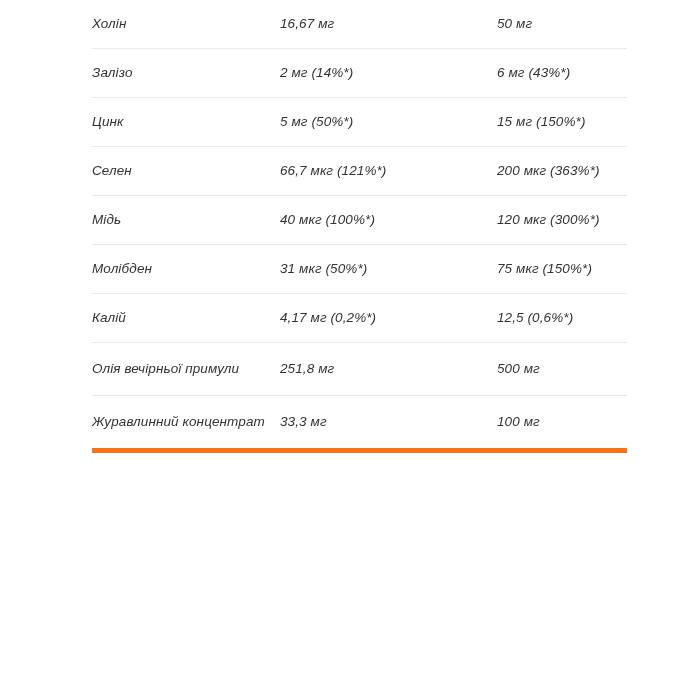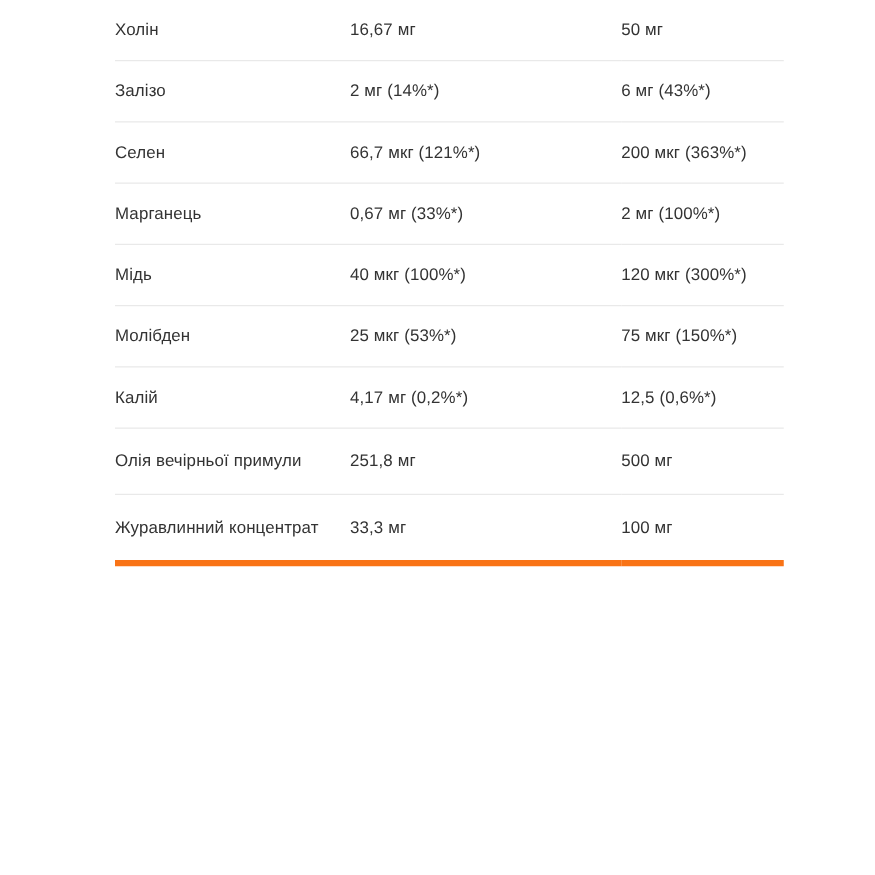--- a/index.html
+++ b/index.html
@@ -16,20 +16,21 @@
     color: #333333;
     -webkit-font-smoothing: antialiased;
   }
 
   .page {
     position: relative;
     width: 700px;
     height: 496px;
     overflow: hidden;
     background: #ffffff;
+    font-style: italic;
   }
 
   .nutrient-table {
     position: absolute;
     left: 92px;
     top: 0px;
     width: 535px;
     border-collapse: collapse;
     table-layout: fixed;
   }
@@ -103,57 +104,57 @@
           </td>
           <td class="col-dose">
             <span class="cell val">2 мг (14%*)</span>
           </td>
           <td class="col-total">
             <span class="cell val">6 мг (43%*)</span>
           </td>
         </tr>
         <tr>
           <td class="col-name name-cell">
+            <span class="cell name-wrap">Цинк</span>
+          </td>
+          <td class="col-dose">
+            <span class="cell val">5 мг (50%*)</span>
+          </td>
+          <td class="col-total">
+            <span class="cell val">15 мг (150%*)</span>
+          </td>
+        </tr>
+        <tr>
+          <td class="col-name name-cell">
             <span class="cell name-wrap">Селен</span>
           </td>
           <td class="col-dose">
             <span class="cell val">66,7 мкг (121%*)</span>
           </td>
           <td class="col-total">
             <span class="cell val">200 мкг (363%*)</span>
-          </td>
-        </tr>
-        <tr>
-          <td class="col-name name-cell">
-            <span class="cell name-wrap">Марганець</span>
-          </td>
-          <td class="col-dose">
-            <span class="cell val">0,67 мг (33%*)</span>
-          </td>
-          <td class="col-total">
-            <span class="cell val">2 мг (100%*)</span>
           </td>
         </tr>
         <tr>
           <td class="col-name name-cell">
             <span class="cell name-wrap">Мідь</span>
           </td>
           <td class="col-dose">
             <span class="cell val">40 мкг (100%*)</span>
           </td>
           <td class="col-total">
             <span class="cell val">120 мкг (300%*)</span>
           </td>
         </tr>
         <tr>
           <td class="col-name name-cell">
             <span class="cell name-wrap">Молібден</span>
           </td>
           <td class="col-dose">
-            <span class="cell val">25 мкг (53%*)</span>
+            <span class="cell val">31 мкг (50%*)</span>
           </td>
           <td class="col-total">
             <span class="cell val">75 мкг (150%*)</span>
           </td>
         </tr>
         <tr>
           <td class="col-name name-cell">
             <span class="cell name-wrap">Калій</span>
           </td>
           <td class="col-dose">

